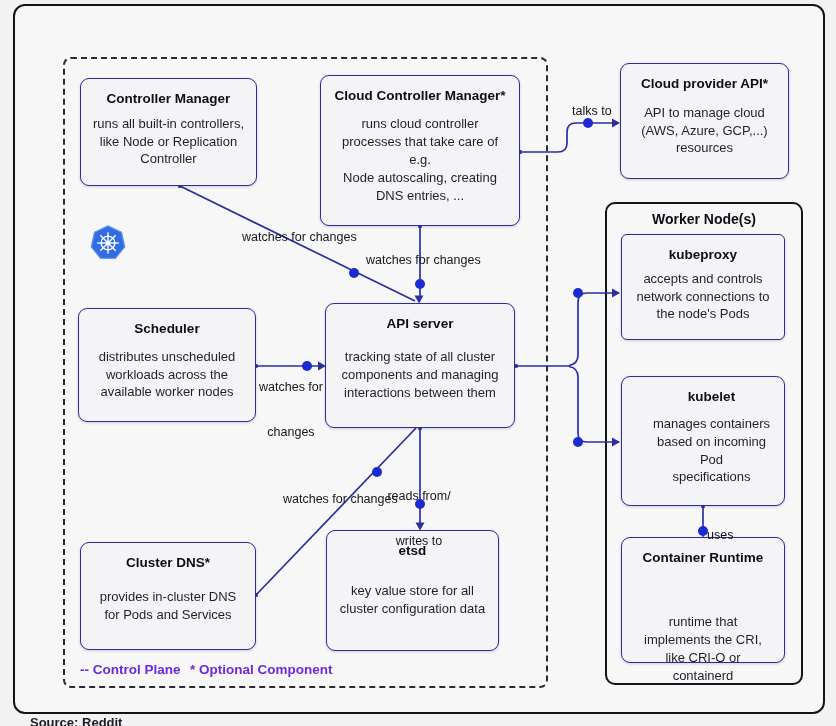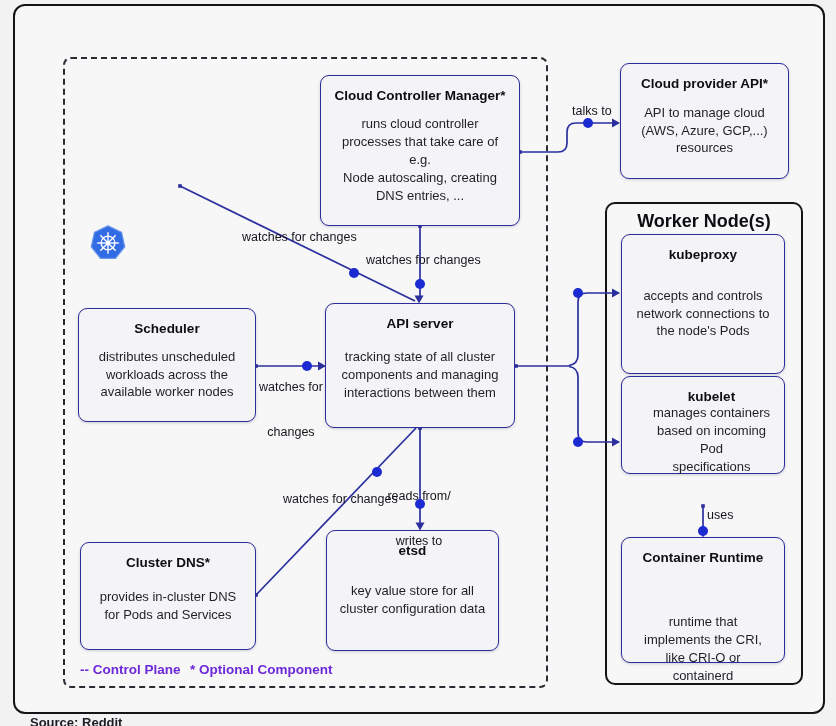--- a/index.html
+++ b/index.html
@@ -17,21 +17,21 @@
     position:absolute;left:63px;top:57px;width:485px;height:631px;
     border:2px dashed #2a2a33;border-radius:8px;box-sizing:border-box;
   }
   .worker-node{
     position:absolute;left:605px;top:202px;width:198px;height:483px;
     background:#f7f7f8;border:2.2px solid #141418;border-radius:10px;
     box-sizing:border-box;
   }
   .worker-title{
     position:absolute;left:605px;top:211px;width:198px;text-align:center;
-    font-weight:bold;font-size:18px;color:#0d0d14;
+    font-weight:bold;font-size:14px;color:#0d0d14;
   }
   .node{
     position:absolute;box-sizing:border-box;
     background:#f4f4f6;border:1.8px solid #2c2c9e;border-radius:9px;
     display:flex;flex-direction:column;align-items:center;
     padding:12px 7px 8px 7px;
     box-shadow:0 1px 3px rgba(20,20,40,0.18);
   }
   .node-title{font-weight:bold;font-size:13.5px;color:#0d0d14;text-align:center;}
   .node-body{
@@ -120,20 +120,26 @@
       <circle cx="588" cy="123" r="5"></circle>
       <circle cx="307" cy="366" r="5"></circle>
       <circle cx="578" cy="293" r="5"></circle>
       <circle cx="578" cy="442" r="5"></circle>
       <circle cx="420" cy="504" r="5"></circle>
       <circle cx="377" cy="472" r="5"></circle>
       <circle cx="703" cy="531" r="5"></circle>
     </g>
   </svg>
 
+  <div class="node" style="left:80px;top:78px;width:177px;height:108px;">
+    <div class="node-title">Controller Manager</div>
+    <div class="node-body">runs all built-in controllers,
+like Node or Replication
+Controller</div>
+  </div>
 
   <div class="node" style="left:320px;top:75px;width:200px;height:151px;justify-content:center;">
     <div class="node-title">Cloud Controller Manager*</div>
     <div class="node-body">runs cloud controller
 processes that take care of
 e.g.
 Node autoscaling, creating
 DNS entries, ...</div>
   </div>
 
@@ -163,28 +169,28 @@
     <div class="node-body">provides in-cluster DNS
 for Pods and Services</div>
   </div>
 
   <div class="node" style="left:326px;top:530px;width:173px;height:121px;">
     <div class="node-title">etsd</div>
     <div class="node-body">key value store for all
 cluster configuration data</div>
   </div>
 
-  <div class="node" style="left:621px;top:234px;width:164px;height:140px;">
+  <div class="node" style="left:621px;top:234px;width:164px;height:106px;border-radius:6px;">
     <div class="node-title">kubeproxy</div>
     <div class="node-body">accepts and controls
 network connections to
 the node's Pods</div>
   </div>
 
-  <div class="node" style="left:621px;top:376px;width:164px;height:98px;padding-left:24px;">
+  <div class="node" style="left:621px;top:376px;width:164px;height:130px;padding-left:24px;">
     <div class="node-title">kubelet</div>
     <div class="node-body">manages containers
 based on incoming Pod
 specifications</div>
   </div>
 
   <div class="node" style="left:621px;top:537px;width:164px;height:126px;gap:48px;">
     <div class="node-title">Container Runtime</div>
     <div class="node-body">runtime that
 implements the CRI,
@@ -197,20 +203,20 @@
   <div class="elabel" style="left:572px;top:104px;">talks to</div>
   <div class="elabel center" style="left:250px;top:350px;width:82px;">
     <div>watches for</div>
     <div>changes</div>
   </div>
   <div class="elabel center" style="left:378px;top:459px;width:82px;">
     <div>reads from/</div>
     <div>writes to</div>
   </div>
   <div class="elabel" style="left:283px;top:492px;">watches for changes</div>
-  <div class="elabel" style="left:707px;top:508px;">uses</div>
+  <div class="elabel" style="left:707px;top:528px;">uses</div>
 
   <div class="legend-item" style="left:80px;top:662px;">-- Control Plane</div>
   <div class="legend-item" style="left:190px;top:662px;">* Optional Component</div>
 
   <div class="caption" style="left:30px;top:715px;">Source: Reddit</div>
 
 </div>
 
 </body></html>

